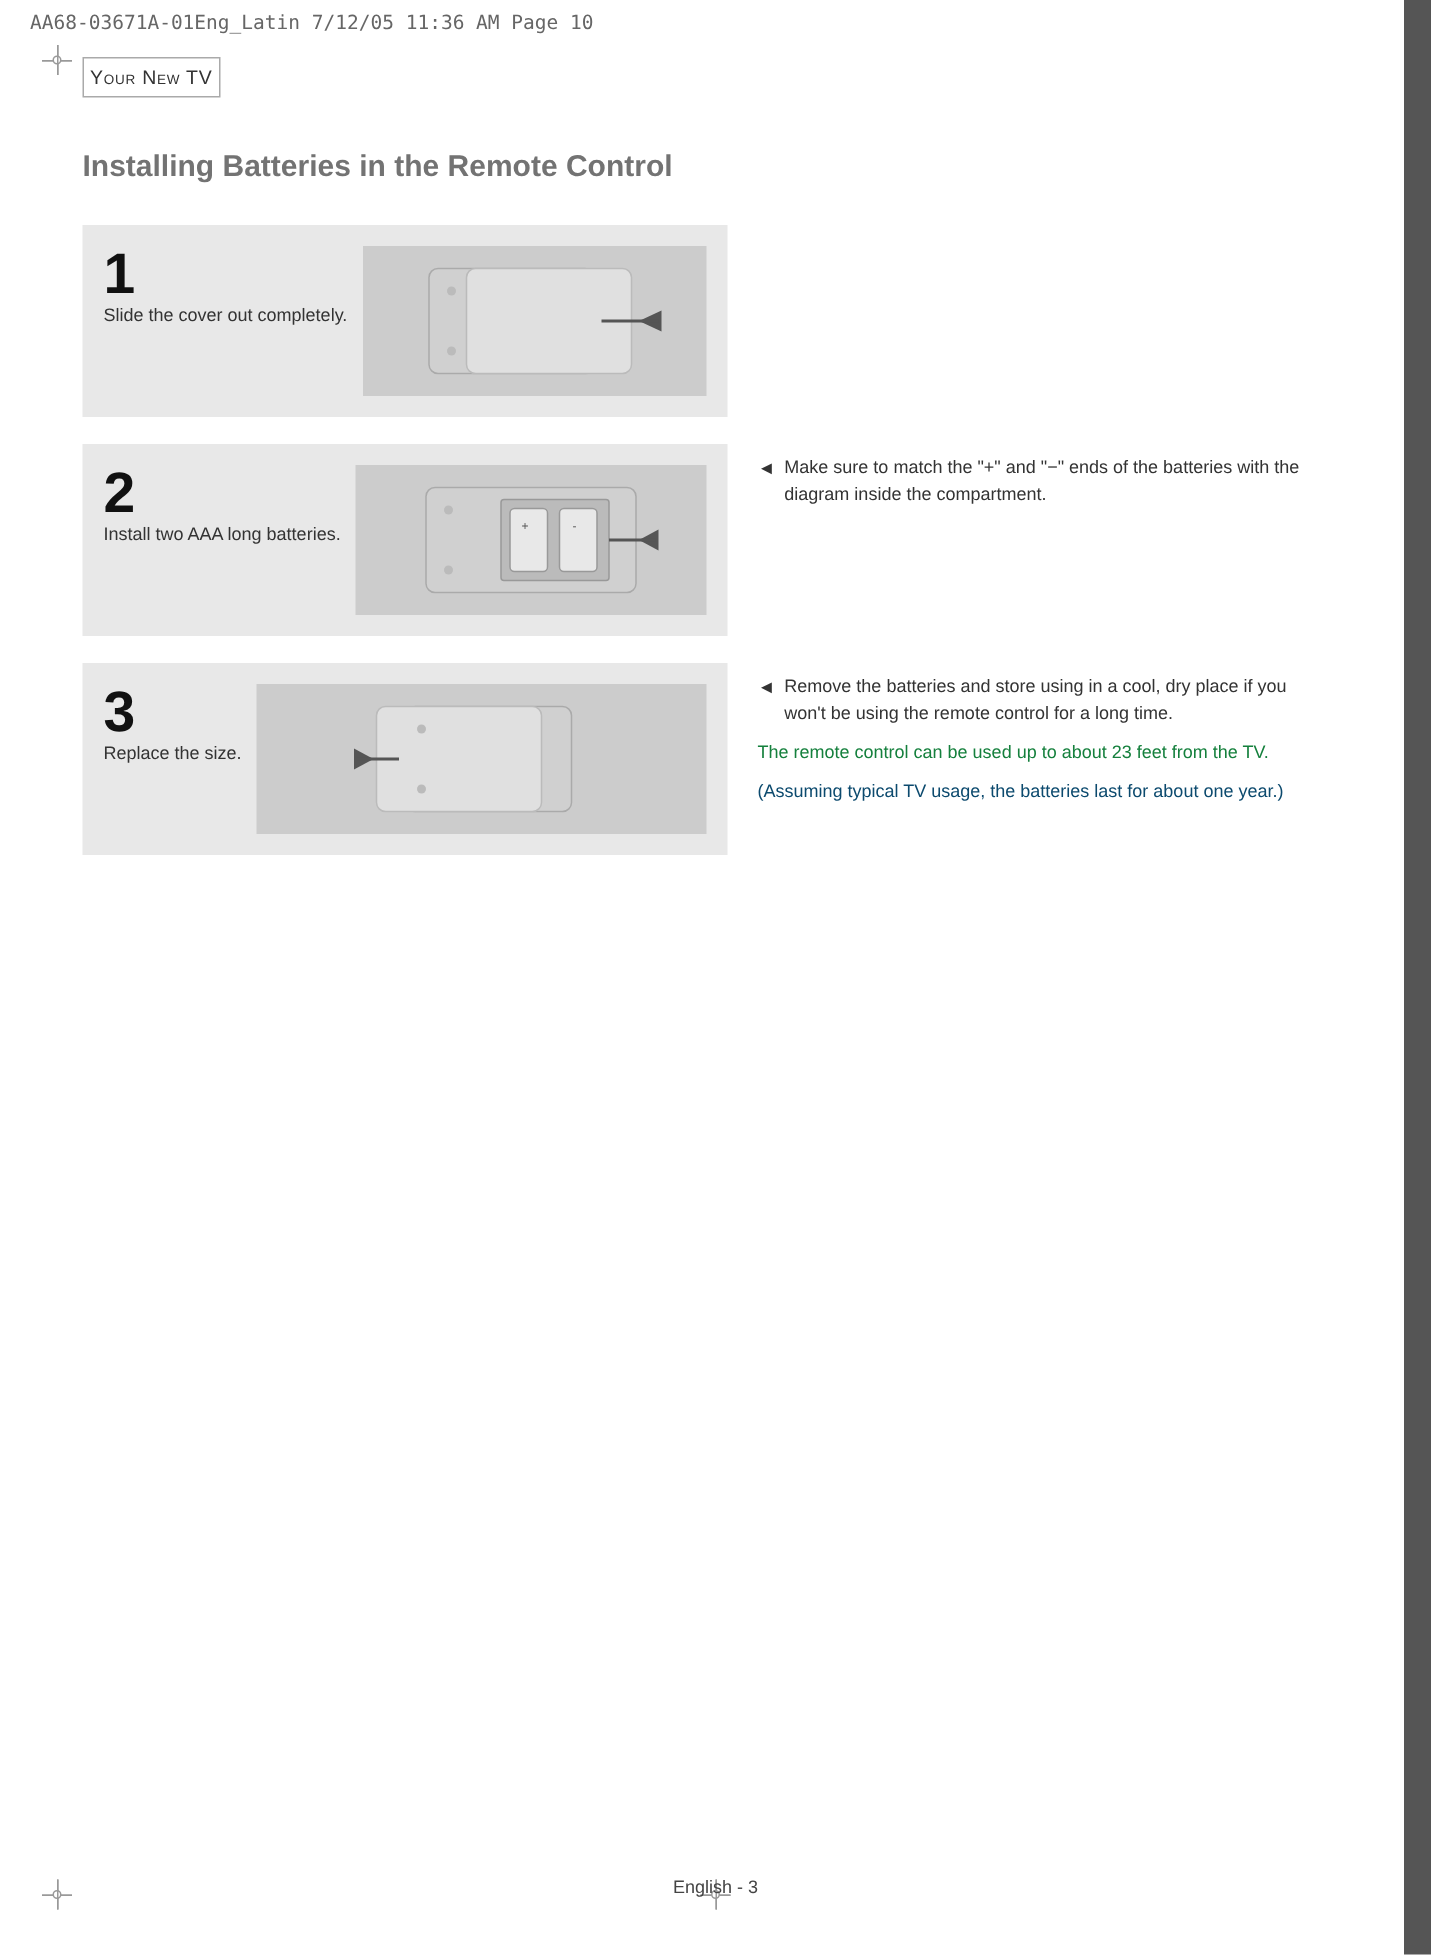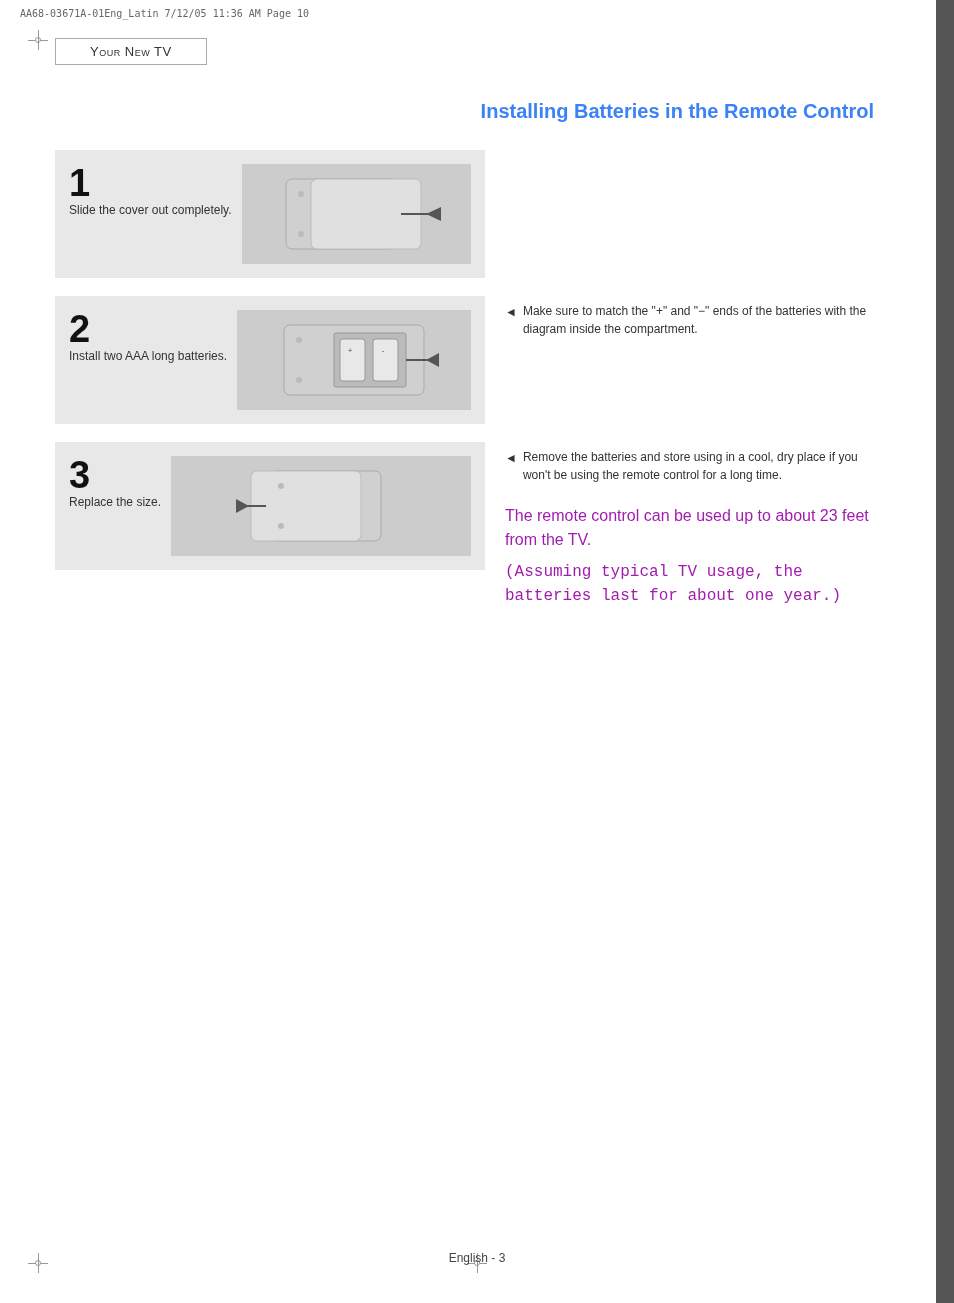--- a/index.html
+++ b/index.html
@@ -13,21 +13,21 @@
       color: #222;
       position: relative;
     }
 
     
     .header-box {
       position: absolute;
       top: 38px;
       left: 55px;
       border: 1px solid #aaa;
-      padding: 5px 34px;
+      padding: 5px 4px;
       font-size: 13px;
       letter-spacing: 0.5px;
       font-variant: small-caps;
       color: #333;
     }
 
     
     .right-bar {
       position: absolute;
       top: 0;
@@ -38,22 +38,21 @@
     }
 
     
     .page-title {
       position: absolute;
       top: 100px;
       left: 55px;
       right: 80px;
       font-size: 20px;
       font-weight: bold;
-      color: #3b82f6;
-      text-align: right;
+      color: #737373;
     }
 
     
     .steps-container {
       position: absolute;
       top: 150px;
       left: 55px;
       right: 80px;
     }
 
@@ -145,21 +144,21 @@
       text-align: center;
       font-size: 12px;
       color: #444;
     }
 
     
     .file-path {
       position: absolute;
       top: 8px;
       left: 20px;
-      font-size: 10px;
+      font-size: 13px;
       color: #666;
       font-family: monospace;
     }
 
     
     .corner-mark {
       position: absolute;
       width: 20px;
       height: 20px;
     }
@@ -298,22 +297,22 @@
           <polygon points="28,45 15,38 15,52" fill="#555"></polygon>
           <line x1="17" y1="45" x2="45" y2="45" stroke="#555" stroke-width="2"></line>
         </svg>
       </div>
     </div>
     <div class="step-note" style="padding-top:6px;">
       <div class="step-note-bullet">
         <span class="bullet-arrow">◄</span>
         <span>Remove the batteries and store using in a cool, dry place if you won't be using the remote control for a long time.</span>
       </div>
-      <p style="margin-top:20px;font-size:16px;color:#a21caf;line-height:1.5;">The remote control can be used up to about 23 feet from the TV.</p>
-      <p style="font-size:16px;color:#a21caf;line-height:1.5;font-family:Liberation Mono, monospace;">(Assuming typical TV usage, the batteries last for about one year.)</p>
+      <p style="margin-top:8px;font-size:12px;color:#15803d;line-height:1.5;">The remote control can be used up to about 23 feet from the TV.</p>
+      <p style="font-size:12px;color:#0c4a6e;line-height:1.5;">(Assuming typical TV usage, the batteries last for about one year.)</p>
     </div>
   </div>
 
 </div>
 
 <div class="footer">
   <span>English - 3</span>
 </div>
 
 </body></html>

